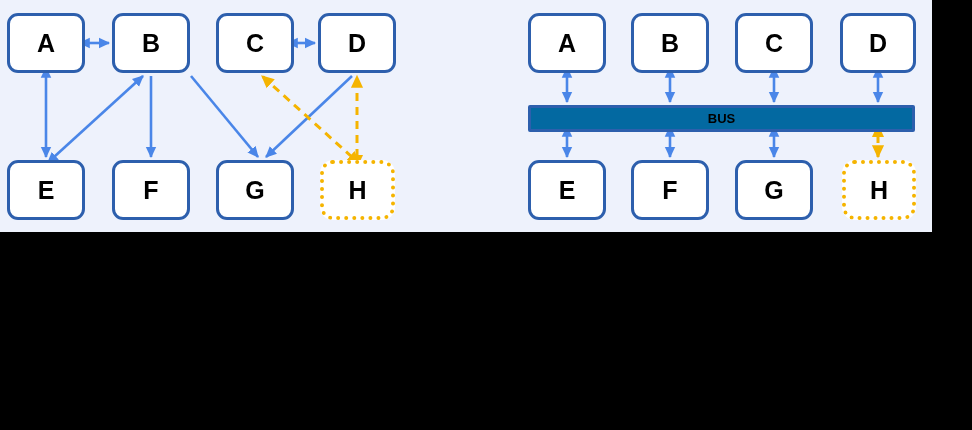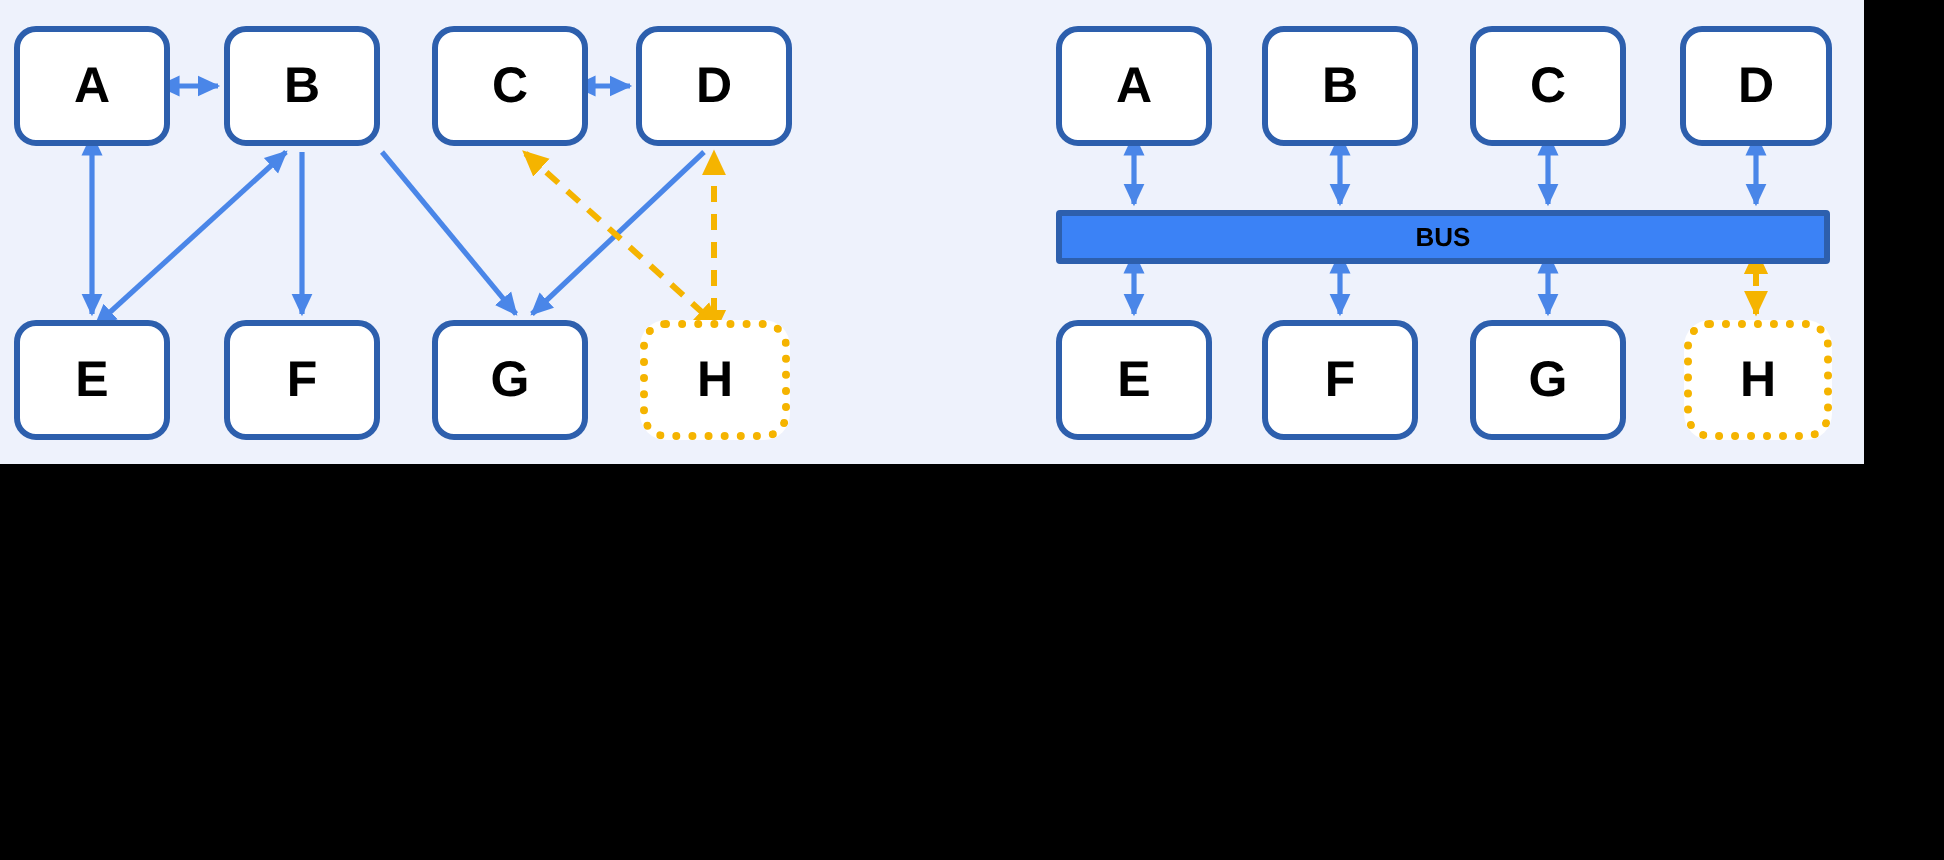--- a/index.html
+++ b/index.html
@@ -59,21 +59,21 @@
     z-index: 3;
   }
   .node.dim {
     border: 4px dotted #f5b400;
     background: #ffffff;
     border-radius: 13px;
   }
   .bus {
     position: absolute;
     box-sizing: border-box;
-    background: #3b82f6;
+    background: #0369a1;
     border: 3px solid #2d5fad;
     border-radius: 2px;
     display: flex;
     align-items: center;
     justify-content: center;
     font-size: 13px;
     font-weight: bold;
     color: #000000;
     font-family: "Liberation Sans", sans-serif;
     z-index: 3;

